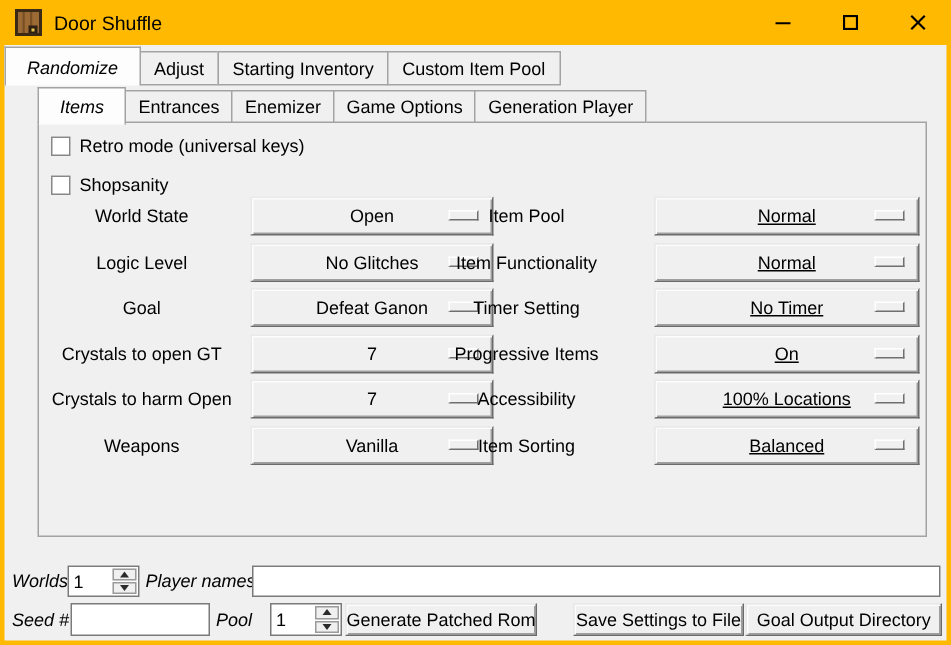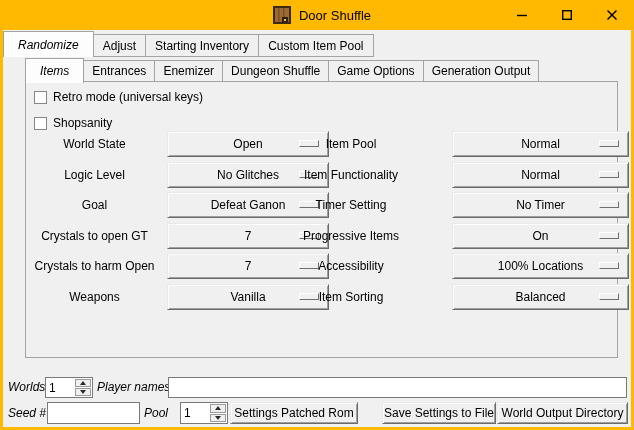--- a/index.html
+++ b/index.html
@@ -3,21 +3,21 @@
 <meta charset="utf-8">
 <style>
   html,body { margin:0; padding:0; background:#d9d9d9; }
   .window {
     position:relative; width:634px; height:430px; overflow:hidden;
     background:#ffb900; 
     font-family:"Liberation Sans", sans-serif; font-size:12px; color:#000;
     -webkit-font-smoothing:antialiased;
   }
   
-  .titlebar { position:absolute; left:0; top:0; right:0; height:30px; display:flex; align-items:center;justify-content:center; }
+  .titlebar { position:absolute; left:0; top:0; right:0; height:30px; display:flex; align-items:center; }
   .app-icon { margin-left:9px; width:20px; height:20px; flex:none; }
   .title-text { margin-left:7px; font-size:13px; }
   .controls { position:absolute; right:0; top:0; height:30px; display:flex; }
   .ctrl { width:45px; height:30px; display:flex; align-items:center; justify-content:center; cursor:default; }
   
   .client { position:absolute; left:3px; top:30px; width:628px; height:397px; background:#f0f0f0; }
   
   .tabs1 { position:absolute; left:0; top:1px; height:26px; display:flex; align-items:flex-end; z-index:3; }
   .tabs2 { position:absolute; left:22px; top:27px; height:25px; display:flex; align-items:flex-end; z-index:3; }
   .tab {
@@ -36,29 +36,29 @@
   }
   
   .cb-row { position:absolute; display:flex; align-items:center; height:16px; }
   .checkbox { box-sizing:border-box; width:13px; height:13px; background:#fff; border:1px solid #878787; margin-right:6px; flex:none; }
   
   .opt-row { position:absolute; height:26px; display:flex; align-items:center; }
   .opt-row.col-l { left:1px; }
   .opt-row.col-r { left:246px; }
   .opt-label { display:inline-block; text-align:center; white-space:nowrap; }
   .col-l .opt-label { width:135px; margin-right:5px; }
-  .col-r .opt-label { width:158px; margin-right:22px; }
+  .col-r .opt-label { width:158px; margin-right:6px; }
   .optmenu {
     position:relative; box-sizing:border-box; height:26px; background:#f0f0f0;
     border:1px solid; border-color:#e9e9e9 #6b6b6b #6b6b6b #e9e9e9;
     box-shadow: inset 1px 1px 0 #fcfcfc, inset -1px -1px 0 #9f9f9f;
     display:flex; align-items:center; justify-content:center; cursor:default;
   }
   .col-l .optmenu { width:162px; }
-  .col-r .optmenu { width:177px; }
+  .col-r .optmenu { width:177px;text-decoration:underline; }
   .opt-val { white-space:nowrap; }
   .indicator {
     position:absolute; right:9px; top:50%; margin-top:-4px; width:20px; height:7px;
     box-sizing:border-box; background:#f0f0f0;
     border:1px solid; border-color:#ffffff #6f6f6f #6f6f6f #ffffff;
   }
   
   .brow { position:absolute; left:0; right:0; }
   .b-label { position:absolute; top:0; white-space:nowrap;font-style:italic; }
   .row1 .b-label { line-height:21px; }
@@ -129,23 +129,22 @@
       <div class="tab active">Randomize</div>
       <div class="tab">Adjust</div>
       <div class="tab">Starting Inventory</div>
       <div class="tab">Custom Item Pool</div>
     </div>
 
     <div class="tabs2">
       <div class="tab active">Items</div>
       <div class="tab">Entrances</div>
       <div class="tab">Enemizer</div>
-      <div class="tab">Dungeon Shuffle</div>
       <div class="tab">Game Options</div>
-      <div class="tab">Generation Output</div>
+      <div class="tab">Generation Player</div>
     </div>
 
     <div class="pane">
 
       <div class="cb-row" style="left:8px;top:7px">
         <span class="checkbox"></span>
         <span>Retro mode (universal keys)</span>
       </div>
       <div class="cb-row" style="left:8px;top:33px">
         <span class="checkbox"></span>
@@ -264,19 +263,19 @@
         <input value="1" style="">
         <div class="spin-btns">
           <div class="spin-btn">
               <i class="tri-up"></i>
             </div>
           <div class="spin-btn">
               <i class="tri-down"></i>
             </div>
         </div>
       </div>
-      <button class="btn3d" style="left:227px;width:128px">Settings Patched Rom</button>
+      <button class="btn3d" style="left:227px;width:128px">Generate Patched Rom</button>
       <button class="btn3d" style="left:379px;width:114px">Save Settings to File</button>
-      <button class="btn3d" style="left:494px;width:131px">World Output Directory</button>
+      <button class="btn3d" style="left:494px;width:131px">Goal Output Directory</button>
     </div>
 
   </div>
 </div>
 
 </body></html>

